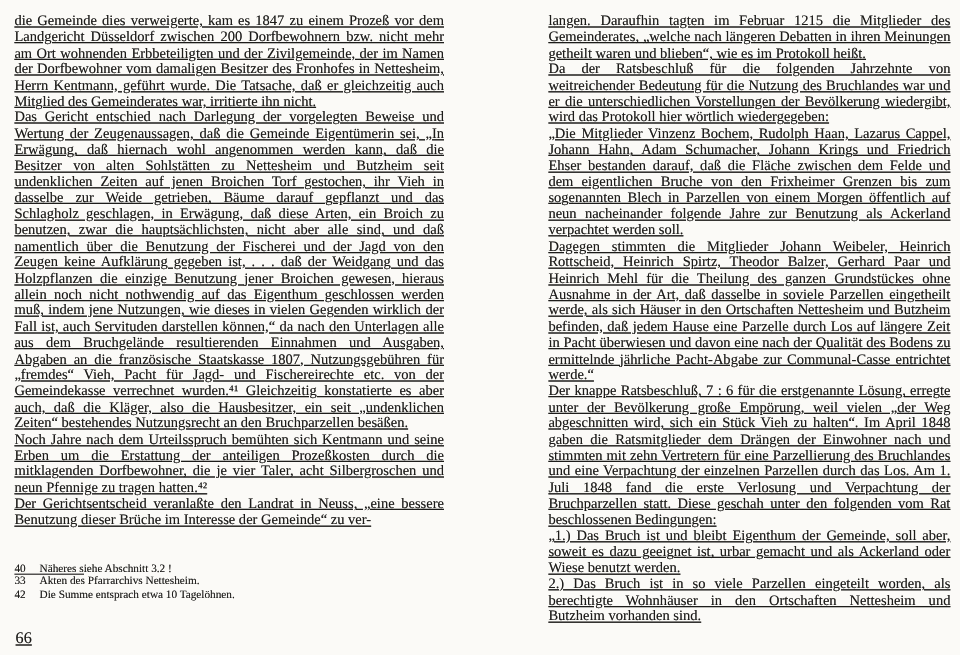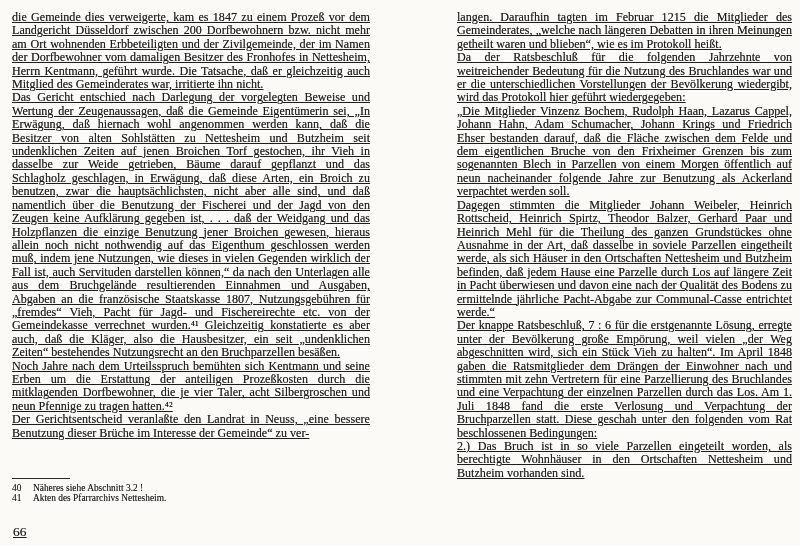--- a/index.html
+++ b/index.html
@@ -37,21 +37,21 @@
     position: absolute;
     left: 12px;
     top: 478px;
     width: 58px;
     height: 0;
     border-top: 1.4px solid #2b2a28;
   }
   .footnotes {
     position: absolute;
     left: 12px;
-    top: 483px;
+    top: 470px;
     width: 358px;
     font-size: 9.4px;
     line-height: 10.3px;
     text-shadow: 0 0 0.3px rgba(20,20,20,0.5);
   }
   .fn { display: flex; }
   .fn-num { flex: none; width: 21px; }
   .fn-text { flex: 1; }
   .pageno {
     position: absolute;
@@ -76,30 +76,35 @@
   </div>
 
   <div class="footnote-rule"></div>
 
   <div class="footnotes">
     <div class="fn">
       <span class="fn-num">40</span>
       <span class="fn-text">Näheres siehe Abschnitt 3.2 !</span>
     </div>
     <div class="fn">
-      <span class="fn-num">41</span>
+      <span class="fn-num">33</span>
       <span class="fn-text">Akten des Pfarrarchivs Nettesheim.</span>
+    </div>
+    <div class="fn">
+      <span class="fn-num">42</span>
+      <span class="fn-text">Die Summe entsprach etwa 10 Tagelöhnen.</span>
     </div>
   </div>
 
   <div class="page-body right">
     <p class="par">langen. Daraufhin tagten im Februar 1215 die Mitglieder des Gemeinderates, „welche nach längeren Debatten in ihren Meinungen getheilt waren und blieben“, wie es im Protokoll heißt.</p>
-    <p class="par">Da der Ratsbeschluß für die folgenden Jahrzehnte von weitreichender Bedeutung für die Nutzung des Bruchlandes war und er die unterschiedlichen Vorstellungen der Bevölkerung wiedergibt, wird das Protokoll hier geführt wiedergegeben:</p>
+    <p class="par">Da der Ratsbeschluß für die folgenden Jahrzehnte von weitreichender Bedeutung für die Nutzung des Bruchlandes war und er die unterschiedlichen Vorstellungen der Bevölkerung wiedergibt, wird das Protokoll hier wörtlich wiedergegeben:</p>
     <p class="par">„Die Mitglieder Vinzenz Bochem, Rudolph Haan, Lazarus Cappel, Johann Hahn, Adam Schumacher, Johann Krings und Friedrich Ehser bestanden darauf, daß die Fläche zwischen dem Felde und dem eigentlichen Bruche von den Frixheimer Grenzen bis zum sogenannten Blech in Parzellen von einem Morgen öffentlich auf neun nacheinander folgende Jahre zur Benutzung als Ackerland verpachtet werden soll.</p>
     <p class="par">Dagegen stimmten die Mitglieder Johann Weibeler, Heinrich Rottscheid, Heinrich Spirtz, Theodor Balzer, Gerhard Paar und Heinrich Mehl für die Theilung des ganzen Grundstückes ohne Ausnahme in der Art, daß dasselbe in soviele Parzellen eingetheilt werde, als sich Häuser in den Ortschaften Nettesheim und Butzheim befinden, daß jedem Hause eine Parzelle durch Los auf längere Zeit in Pacht überwiesen und davon eine nach der Qualität des Bodens zu ermittelnde jährliche Pacht-Abgabe zur Communal-Casse entrichtet werde.“</p>
     <p class="par">Der knappe Ratsbeschluß, 7 : 6 für die erstgenannte Lösung, erregte unter der Bevölkerung große Empörung, weil vielen „der Weg abgeschnitten wird, sich ein Stück Vieh zu halten“. Im April 1848 gaben die Ratsmitglieder dem Drängen der Einwohner nach und stimmten mit zehn Vertretern für eine Parzellierung des Bruchlandes und eine Verpachtung der einzelnen Parzellen durch das Los. Am 1. Juli 1848 fand die erste Verlosung und Verpachtung der Bruchparzellen statt. Diese geschah unter den folgenden vom Rat beschlossenen Bedingungen:</p>
+    <p class="par">„1.) Das Bruch ist und bleibt Eigenthum der Gemeinde, soll aber, soweit es dazu geeignet ist, urbar gemacht und als Ackerland oder Wiese benutzt werden.</p>
     <p class="par">2.) Das Bruch ist in so viele Parzellen eingeteilt worden, als berechtigte Wohnhäuser in den Ortschaften Nettesheim und Butzheim vorhanden sind.</p>
   </div>
 
   <div class="pageno left">66</div>
   <div class="pageno right">67</div>
 
 </div>
 
 </body></html>

